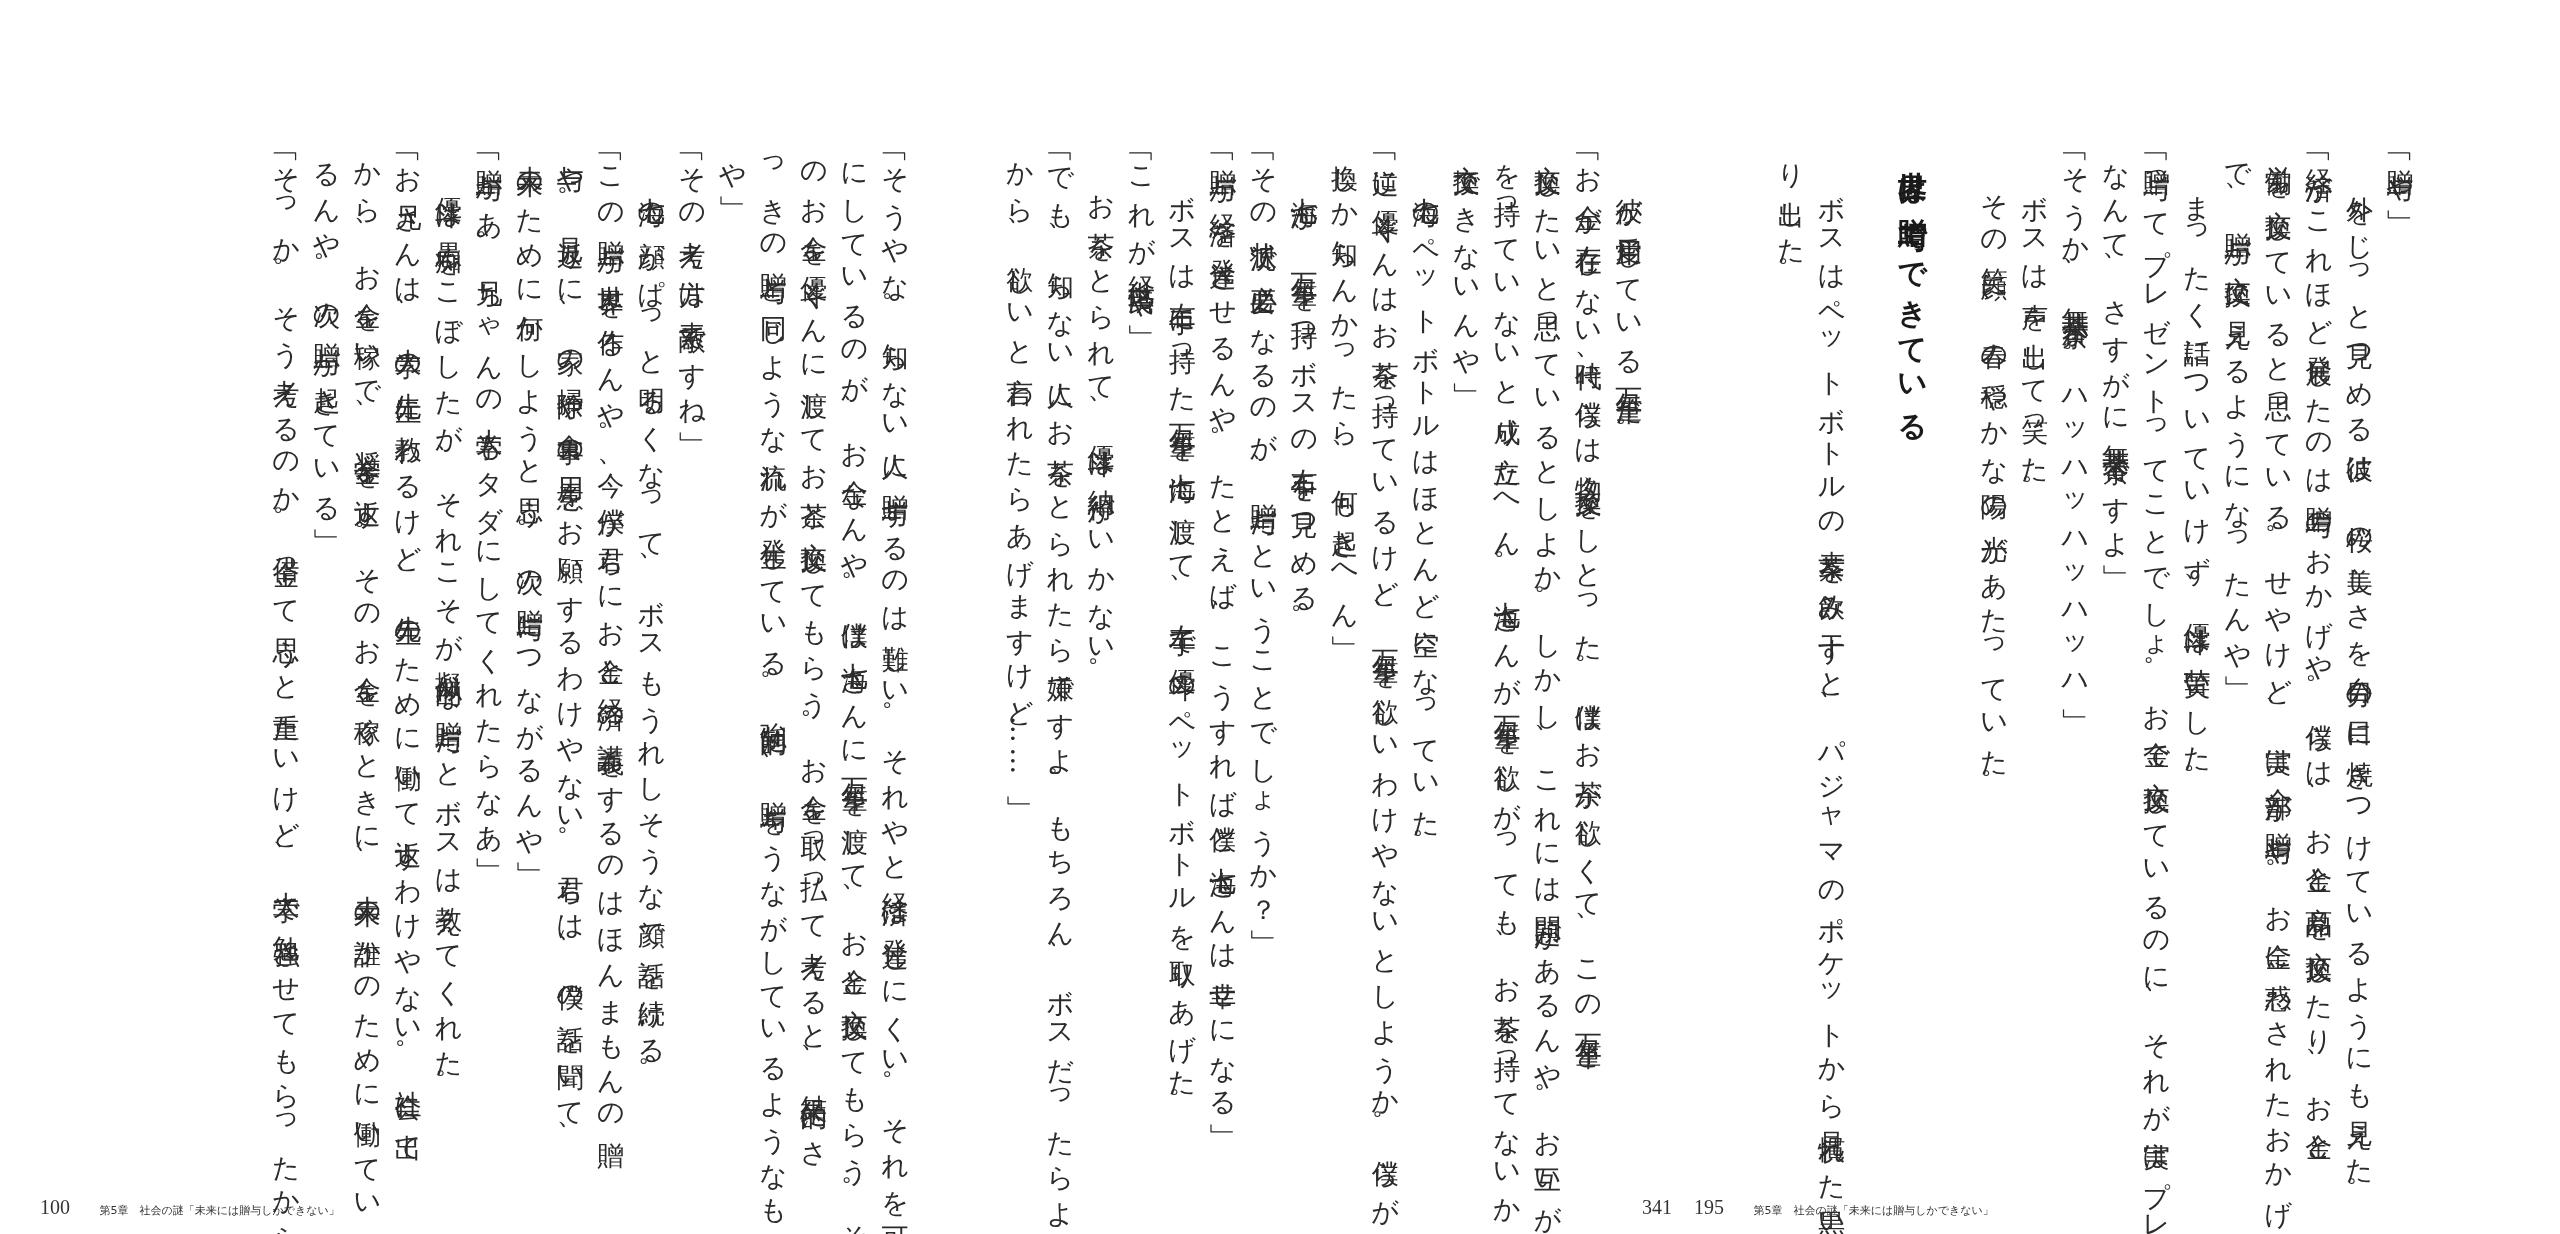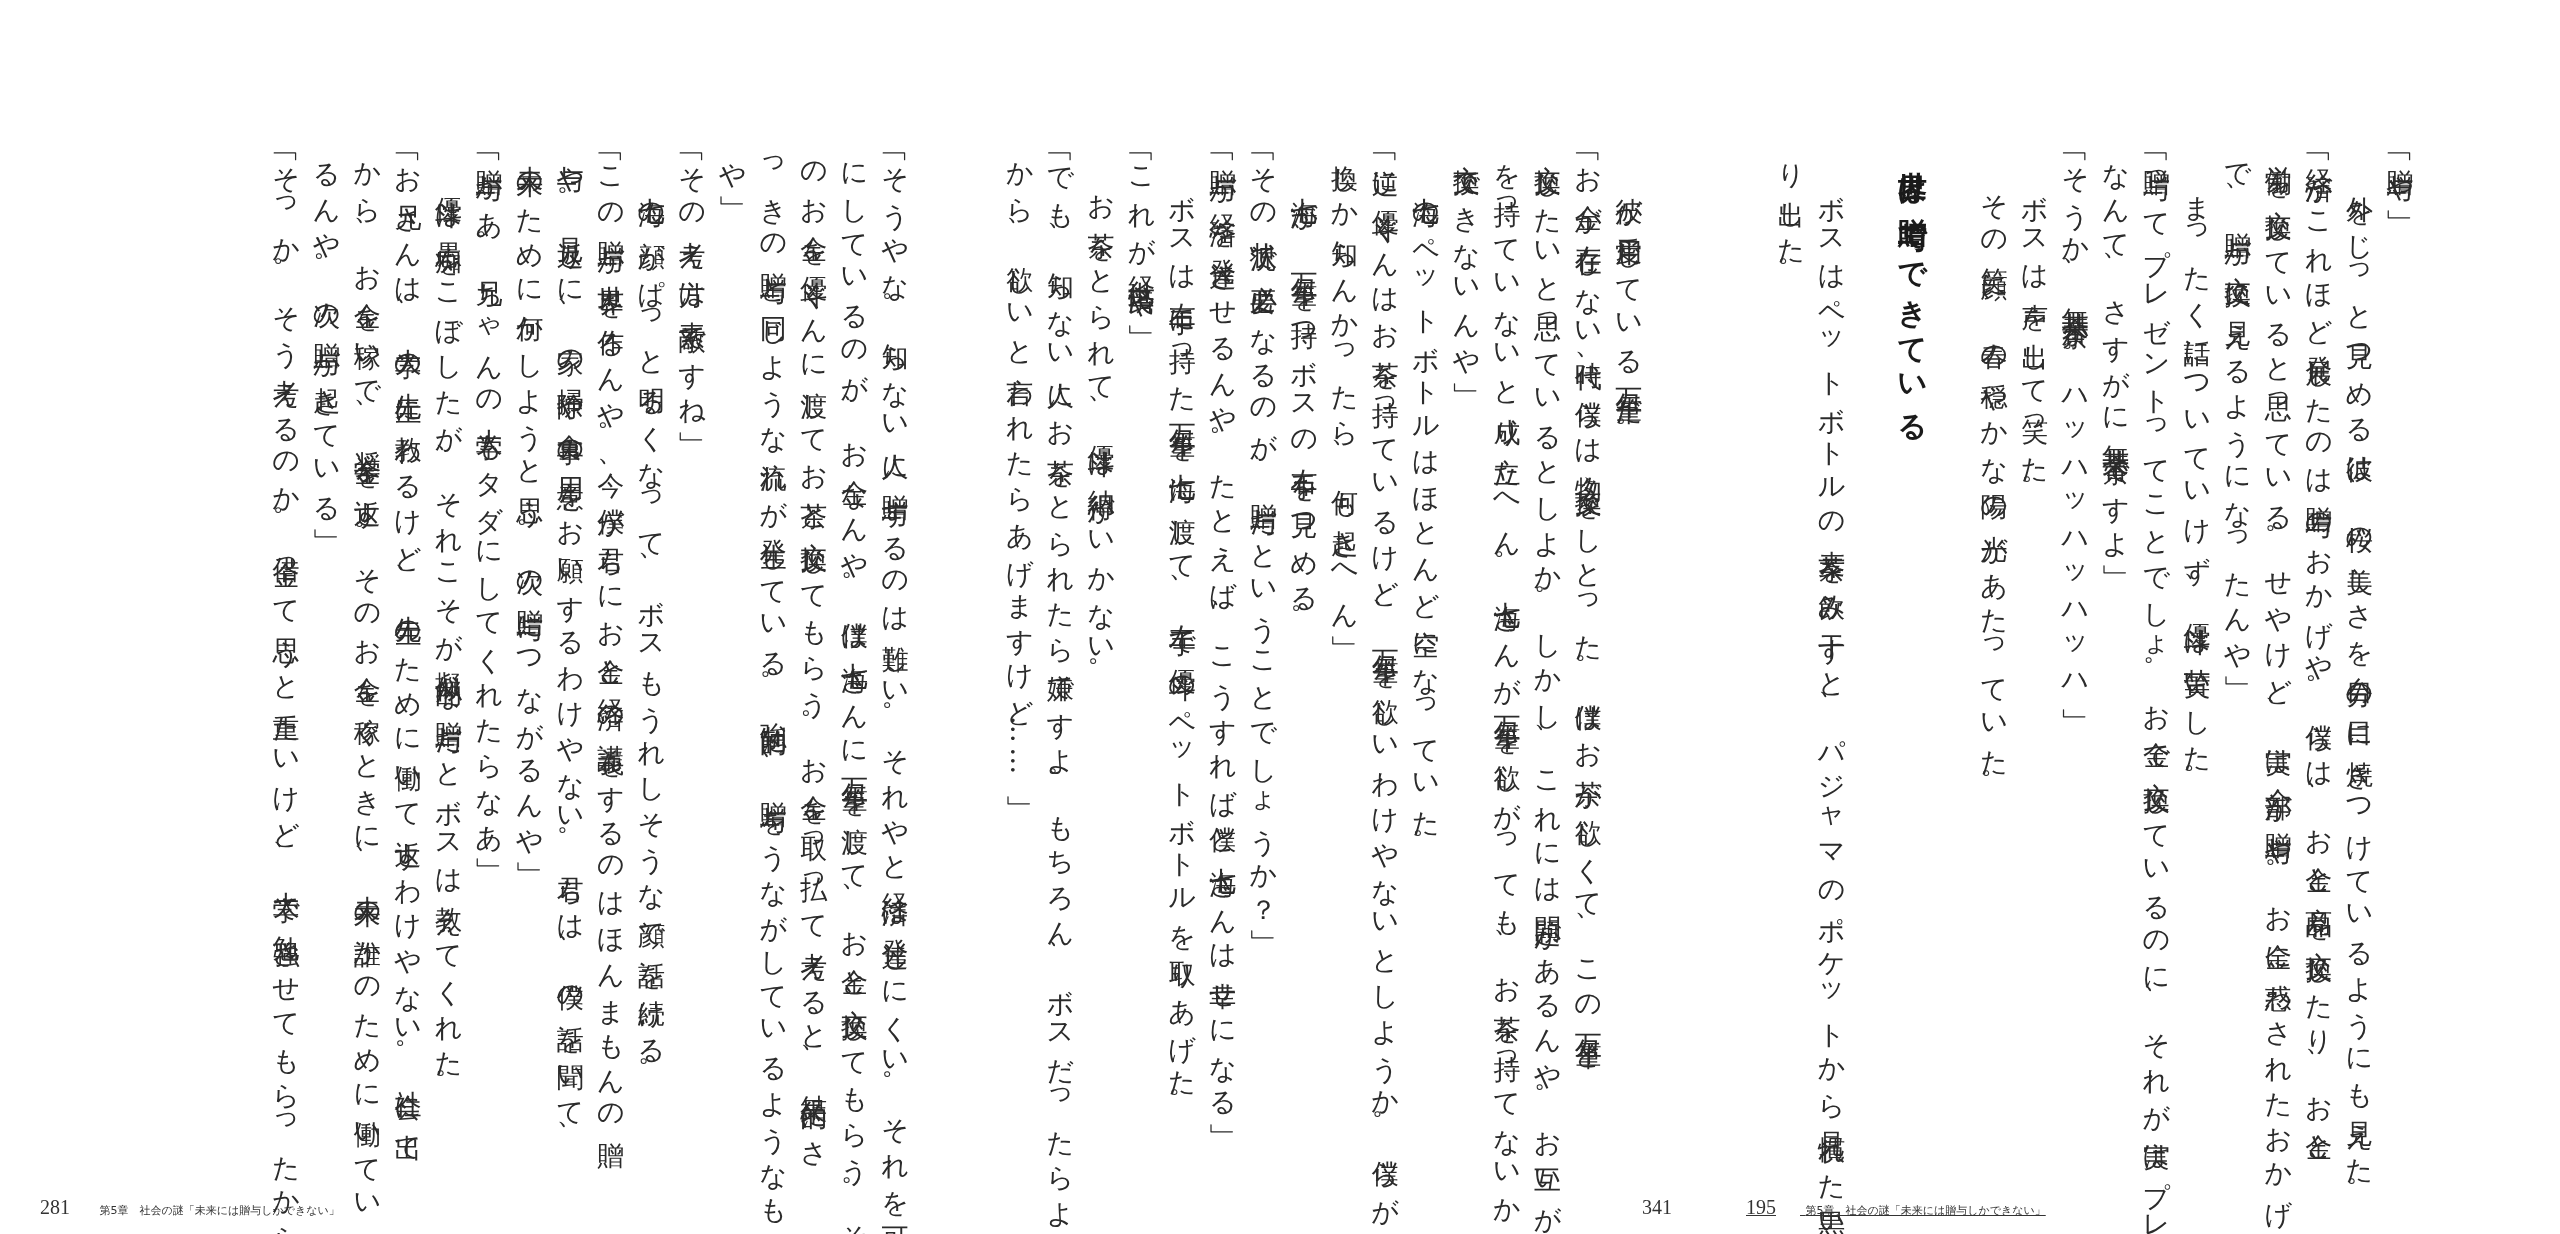--- a/index.html
+++ b/index.html
@@ -74,23 +74,23 @@
 
   <div class="page" style="left:940px; width:1620px;">
     <div class="text-block" id="right-block" style="right:140px;"><span class="col">「贈与や」</span><span class="col">　外をじっと見つめる彼は、桜の美しさを自分の目に焼きつけているようにも見えた。</span><span class="col">「経済がこれほど発展したのは贈与のおかげや。僕らは、お金と商品を交換したり、お金と</span><span class="col">労働を交換していると思っている。せやけど、実は全部が贈与や。お金に惑わされたおかげ</span><span class="col">で、贈与が交換に見えるようになったんや」</span><span class="col">　まったく話についていけず、優斗は苦笑いした。</span><span class="col">「贈与ってプレゼントってことでしょ。お金で交換しているのに、それが実はプレゼントだ</span><span class="col">なんて、さすがに無茶苦茶ですよ」</span><span class="col">「そうか、無茶苦茶か。ハッハッハッハッハ」</span><span class="col">　ボスは声を出して笑った。</span><span class="col">　その笑顔に、春の穏やかな陽の光があたっていた。</span><span class="col blank">　</span><span class="col heading">世界は贈与でできている</span><span class="col blank">　</span><span class="col">　ボスはペットボトルの麦茶を飲み干すと、パジャマのポケットから見慣れた黒いものを取</span><span class="col">り出した。</span><span class="col blank">　</span><span class="col blank">　</span><span class="col blank">　</span><span class="col">　彼が愛用している万年筆だ。</span><span class="col">「お金が存在しない時代、僕らは物々交換をしとった。僕はお茶が欲しくて、この万年筆と</span><span class="col">交換したいと思っているとしよか。しかし、これには問題があるんや。お互いが欲しいもの</span><span class="col">を持っていないと成り立たへん。七海さんが万年筆を欲しがっても、お茶を持ってないから</span><span class="col">交換できないんや」</span><span class="col">　七海のペットボトルはほとんど空になっていた。</span><span class="col">「逆に優斗くんはお茶を持っているけど、万年筆を欲しいわけやないとしようか。僕らが交</span><span class="col">換しか知らんかったら、何も起きへん」</span><span class="col">　七海が、万年筆を持つボスの右手を見つめる。</span><span class="col">「その状況で必要になるのが、贈与だということでしょうか？」</span><span class="col">「贈与が経済を発達させるんや。たとえば、こうすれば僕と七海さんは幸せになる」</span><span class="col">　ボスは右手に持った万年筆を七海に渡して、左手で優斗のペットボトルを取りあげた。</span><span class="col">「これが経世済民や」</span><span class="col">　お茶をとられて、優斗は納得がいかない。</span><span class="col">「でも、知らない人にお茶をとられたら嫌ですよ。もちろん、ボスだったらよく知っている</span><span class="col">から、欲しいと言われたらあげますけど……」</span></div>
   </div>
 
   <div class="page" style="left:0; width:940px;">
     <div class="text-block" id="left-block" style="right:25px;"><span class="col">「そうやな。知らない人に贈与するのは難しい。それやと経済は発達しにくい。それを可能</span><span class="col">にしているのが、お金なんや。僕は七海さんに万年筆を渡して、お金と交換してもらう。そ</span><span class="col">のお金を優斗くんに渡してお茶と交換してもらう。お金を取っ払って考えると、結果的にさ</span><span class="col">っきの贈与と同じような流れが発生している。強制的に、贈与をうながしているようなもん</span><span class="col">や」</span><span class="col">「その考え方は素敵ですね」</span><span class="col">　七海の顔がぱっと明るくなって、ボスもうれしそうな顔で話を続ける。</span><span class="col">「この贈与が世界を作るんや。今、僕が君らにお金と経済の講義をするのはほんまもんの贈</span><span class="col">与や。見返りに、家の掃除や食事の用意をお願いするわけやない。君らは、僕の話を聞いて、</span><span class="col">未来のために何かしようと思う。次の贈与につながるんや」</span><span class="col">「贈与かあ。兄ちゃんの大学もタダにしてくれたらなあ」</span><span class="col">　優斗は愚痴をこぼしたが、それこそが擬似的な贈与だとボスは教えてくれた。</span><span class="col">「お兄さんは、大学の先生に教わるけど、先生のために働いて返すわけやない。社会に出て</span><span class="col">から、お金を稼いで、奨学金を返す。そのお金を稼ぐときに、未来の誰かのために働いてい</span><span class="col">るんや。次の贈与が起きている」</span><span class="col">「そっか。そう考えるのか。借金って思うと重たいけど、大学で勉強させてもらったから社</span></div>
   </div>
 
   <div class="footer" style="left:40px;">
-    <span class="num">281</span>
+    <span class="num">100</span>
     <span class="chap">第5章　社会の謎「未来には贈与しかできない」</span>
   </div>
   <div class="footer" style="left:1642px;">
     <span class="num">341</span>
   </div>
-  <div class="footer" style="left:1746px;text-decoration:underline;">
+  <div class="footer" style="left:1694px;">
     <span class="num">195</span>
     <span class="chap">第5章　社会の謎「未来には贈与しかできない」</span>
   </div>
 </div>
 
 </body></html>

